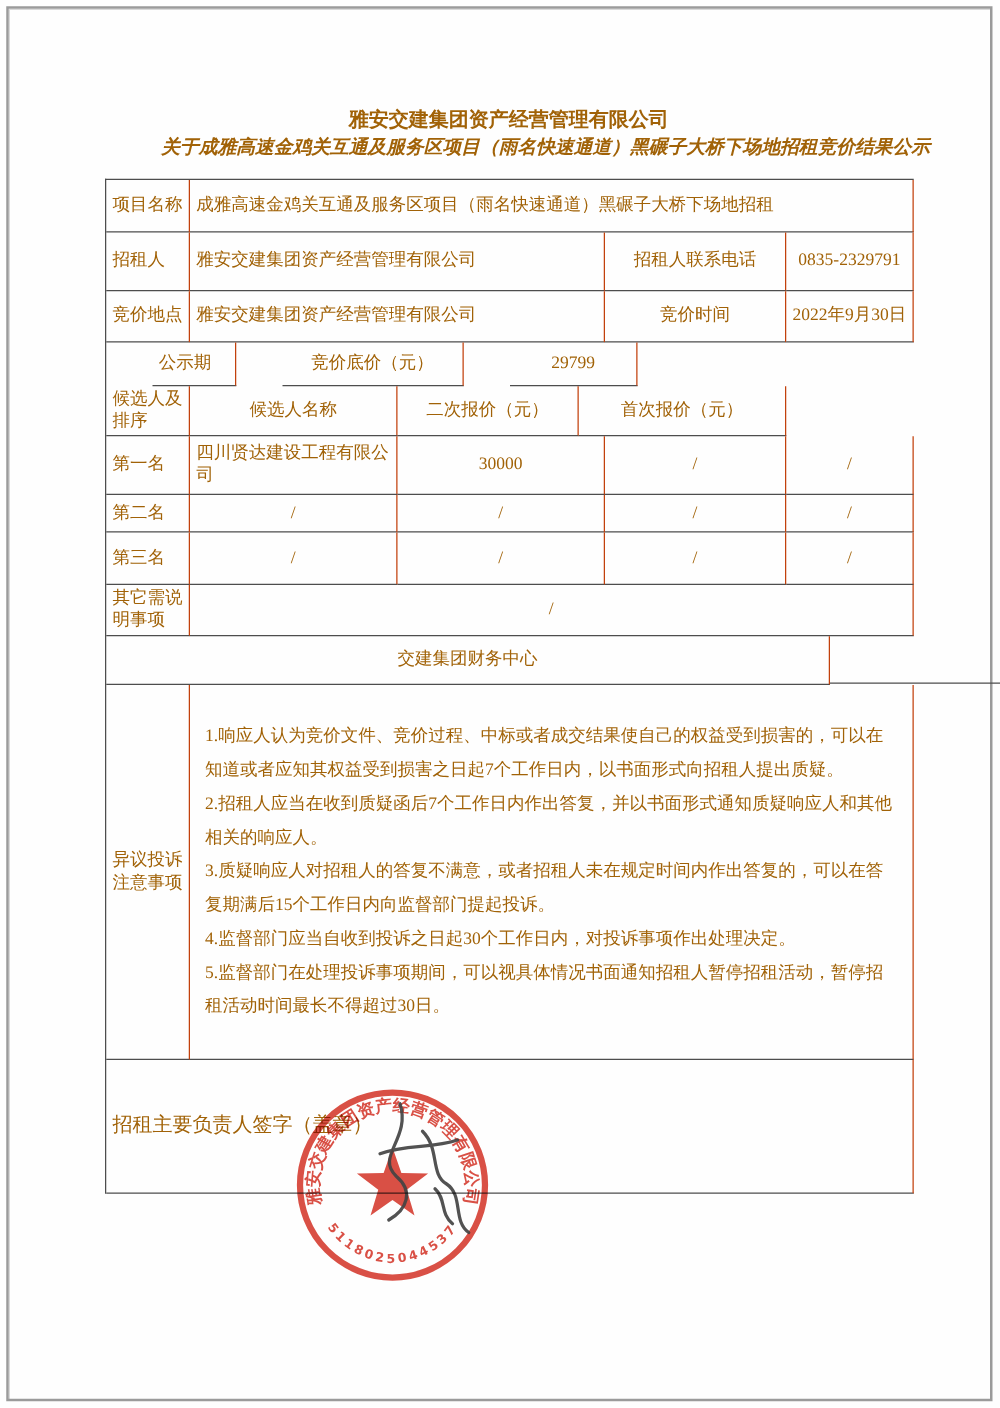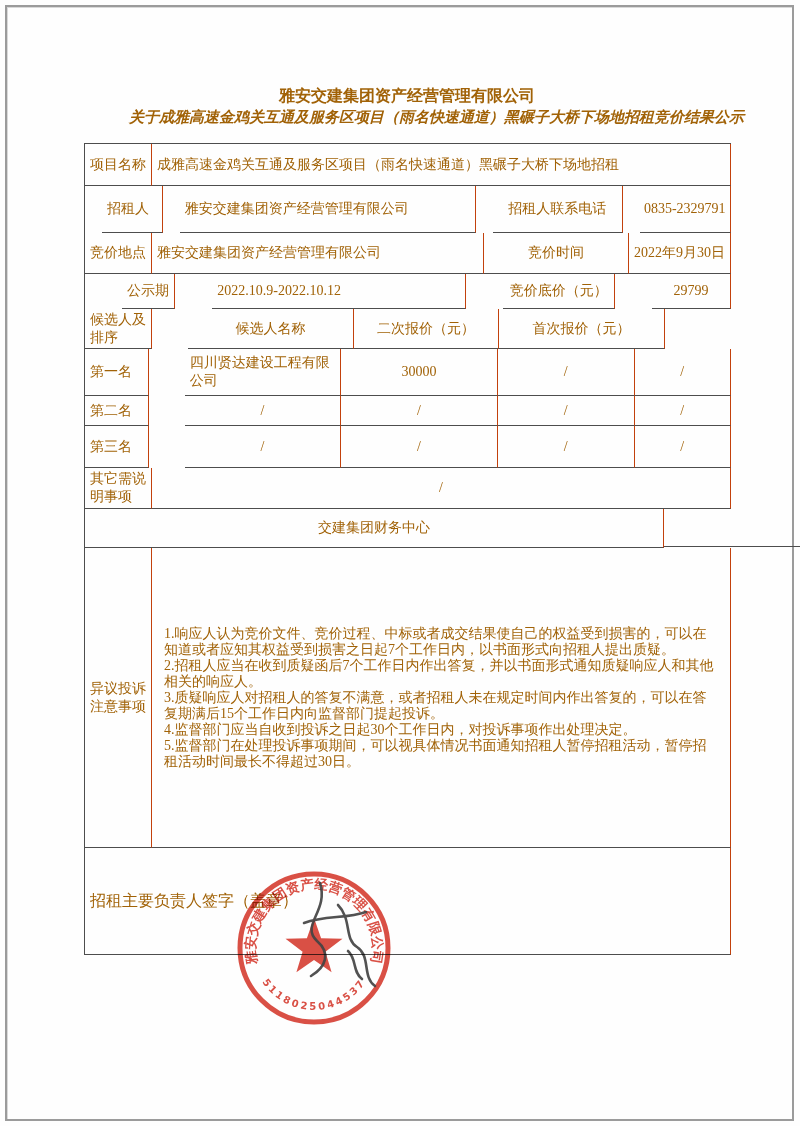--- a/index.html
+++ b/index.html
@@ -26,31 +26,31 @@
     border-top:1px solid #4d4d4d; border-left:1px solid #4d4d4d;
   }
   .row { display:flex; }
   .cell {
     box-sizing:border-box; border-right:1px solid #c2410c; border-bottom:1px solid #4d4d4d;
     display:flex; align-items:center; font-size:14px; line-height:1.28;
     overflow:hidden;
   }
   .left   { justify-content:flex-start; text-align:left; padding-left:5px; padding-right:4px; }
   .center { justify-content:center; text-align:center; padding:0 3px; }
-  .w1 { width:67px; }  .w2 { width:166px;margin-left:36px; } .w3 { width:166px; }
+  .w1 { width:67px; }  .w2 { width:166px; } .w3 { width:166px; }
   .w4 { width:145px; } .w5 { width:102px;text-align:right; }
   .w23 { width:332px; } .w2345 { width:579px; }
-  .h-r1 { height:42px; } .h-r2 { height:47px;margin-left:17px; } .h-r3 { height:41px; }
+  .h-r1 { height:42px; } .h-r2 { height:47px; } .h-r3 { height:41px; }
   .h-r4 { height:35px;margin-left:37px; } .h-r5 { height:40px; } .h-r6 { height:47px; }
   .h-r7 { height:30px; } .h-r8 { height:42px; } .h-r9 { height:41px; }
   .h-r10 { height:77px; } .h-r11 { height:300px; } .h-r12 { height:107px; }
   .stack { display:flex; flex-direction:row; }
   .sub-top { height:39px; } .sub-bot { height:38px; }
   .name-cell { padding-right:1px; }
-  .objection-body { padding:6px 10px 6px 12px; line-height:16px; text-align:left; }
+  .objection-body { padding:6px 10px 6px 12px; line-height:27px; text-align:left; }
   .objection-body div { margin:0; }
   .sig-cell { font-size:16px; }
   .seal { position:absolute; left:232px; top:861px; width:164px; height:176px;
           mix-blend-mode:multiply; pointer-events:none; }
 </style>
 </head>
 <body>
 
 <div class="page">
   <div class="scan-frame"></div>
@@ -74,21 +74,20 @@
 
     <div class="row">
       <div class="cell w1 h-r3 left">竞价地点</div>
       <div class="cell w23 h-r3 left">雅安交建集团资产经营管理有限公司</div>
       <div class="cell w4 h-r3 center">竞价时间</div>
       <div class="cell w5 h-r3 center">2022年9月30日</div>
     </div>
 
     <div class="row">
       <div class="cell w1 h-r4 left">公示期</div>
-      <div class="cell w23 h-r4 left">2022.10.9-2022.10.12</div>
       <div class="cell w4 h-r4 center">竞价底价（元）</div>
       <div class="cell w5 h-r4 center">29799</div>
     </div>
 
     <div class="row">
       <div class="cell w1 h-r5 left">候选人及排序</div>
       <div class="cell w2 h-r5 center">候选人名称</div>
       <div class="cell w4 h-r5 center">二次报价（元）</div>
       <div class="cell w3 h-r5 center">首次报价（元）</div>
     </div>

